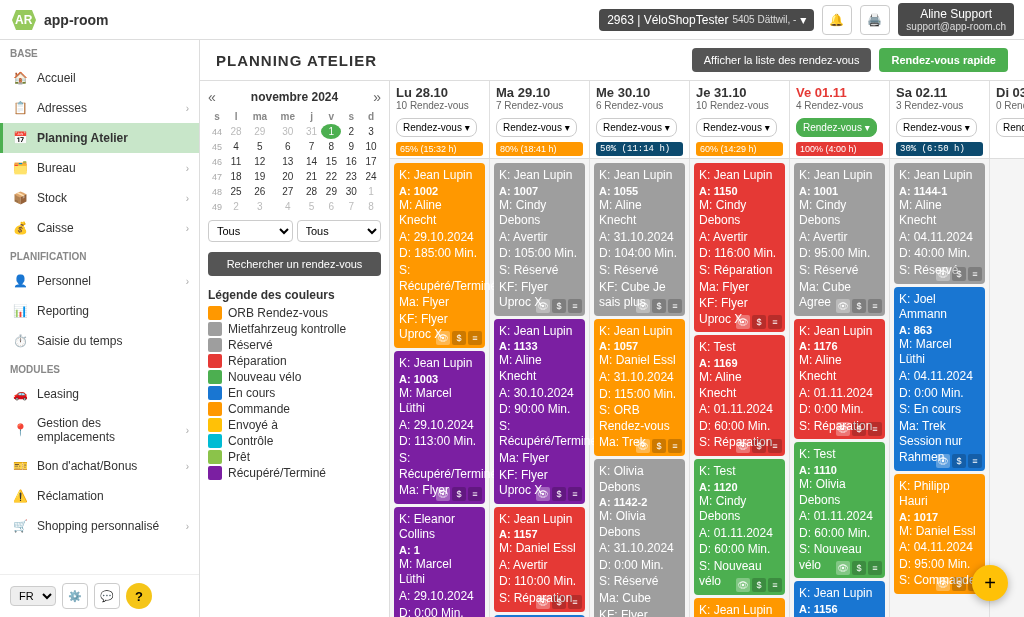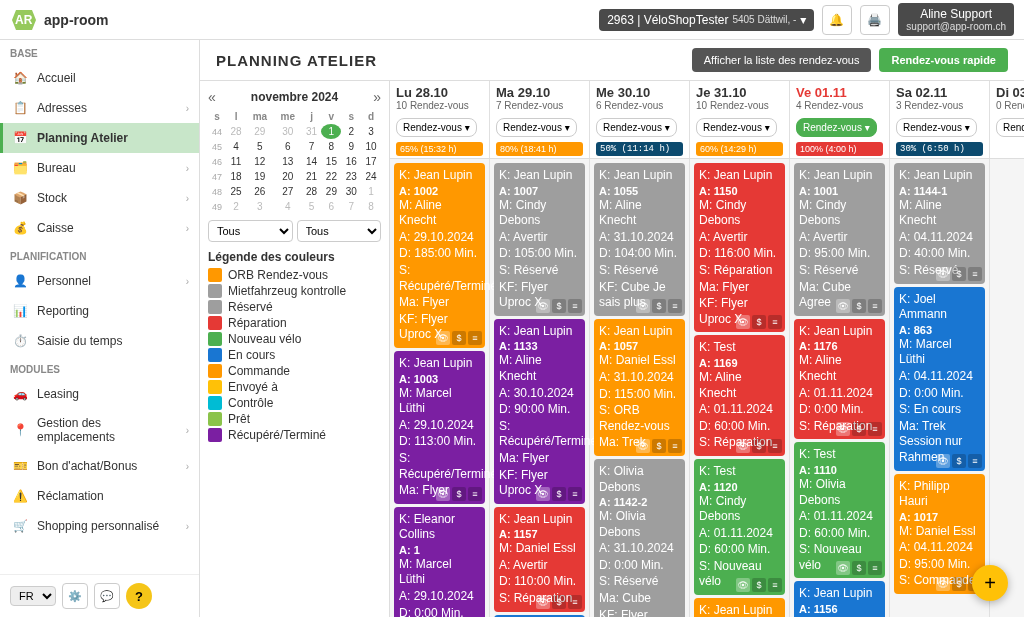--- a/index.html
+++ b/index.html
@@ -305,20 +305,21 @@
         </div>
 
         <div class="filter-row">
           <select class="filter-select">
             <option>Tous</option>
           </select>
           <select class="filter-select">
             <option>Tous</option>
           </select>
         </div>
+        <button class="search-btn">Rechercher un rendez-vous</button>
 
         <div class="legend-title">Légende des couleurs</div>
         <div id="legend-list">
             <div class="legend-item">
               <div class="legend-color" style="background:#ff9800"></div>
               <span>ORB Rendez-vous</span>
             </div>
             <div class="legend-item">
               <div class="legend-color" style="background:#9e9e9e"></div>
               <span>Mietfahrzeug kontrolle</span>

